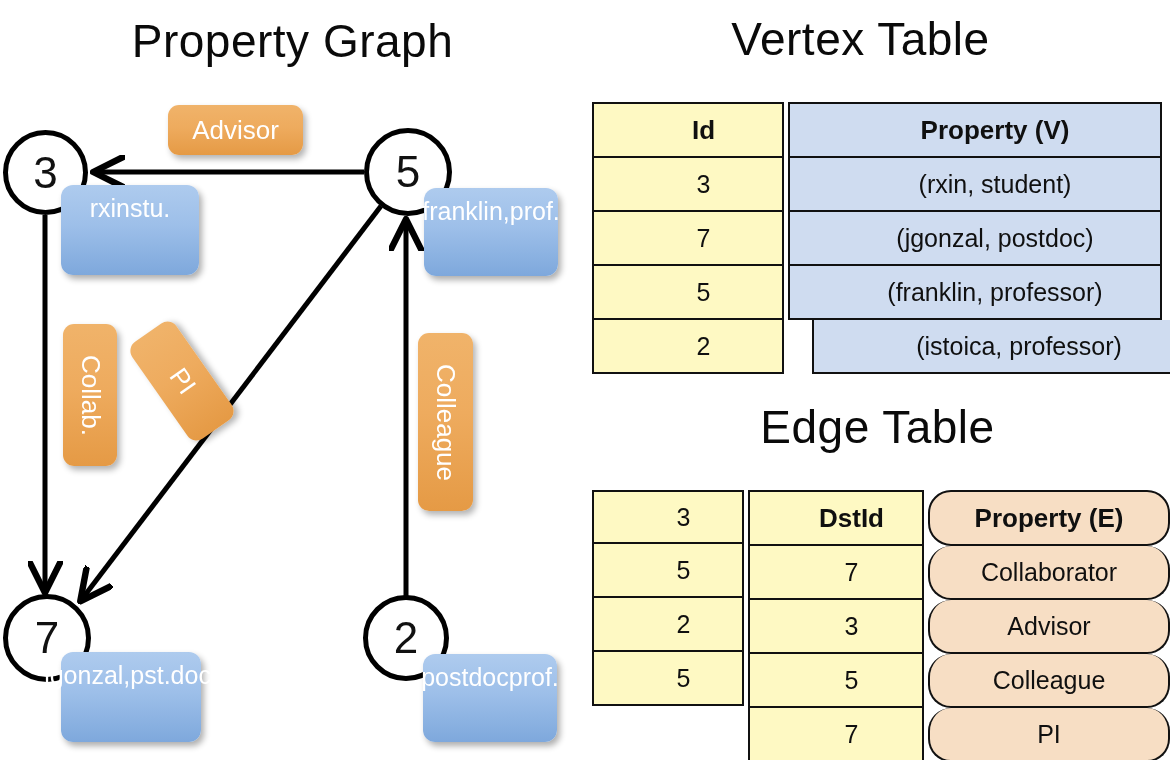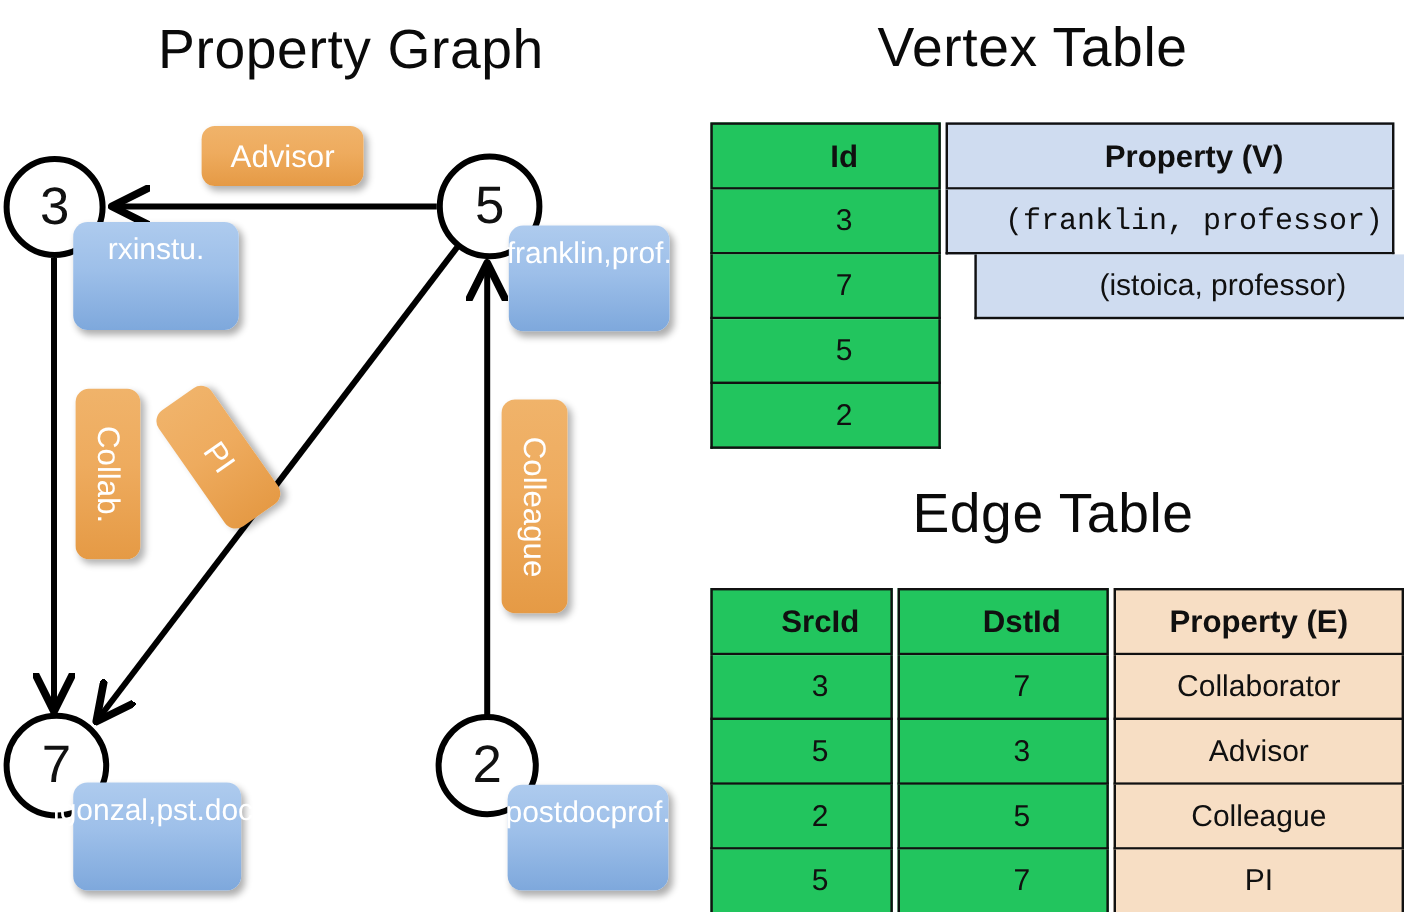--- a/index.html
+++ b/index.html
@@ -60,22 +60,22 @@
   .tcol{display:flex;flex-direction:column;}
   .tcell{
     border:2px solid #111;
     box-sizing:border-box;
     display:flex;align-items:center;justify-content:center;
     font-size:25px;font-weight:300;color:#101010;
     white-space:nowrap;
   }
   .tcell.hdr{font-weight:700;font-size:26px;}
   .fill-blue{background:#cfdcf0;padding-left:40px;}
-  .fill-peach{background:#f7dec4;}
-  .fill-white{background:#22c55e;padding-left:31px;}
+  .fill-peach{background:#f7dec4;border-radius:23px;}
+  .fill-white{background:#fef9c3;padding-left:31px;}
   .tcell + .tcell{border-top:none;}
   .tcol + .tcol{margin-left:4px;}
 </style>
 </head>
 <body>
 
 <div id="root">
 
   <div class="big-title" id="title-property-graph">Property Graph</div>
 
@@ -156,29 +156,30 @@
     <div class="tcol">
       <div class="tcell hdr fill-white" style="width:192px;height:56px;">Id</div>
       <div class="tcell fill-white" style="width:192px;height:54px;">3</div>
       <div class="tcell fill-white" style="width:192px;height:54px;">7</div>
       <div class="tcell fill-white" style="width:192px;height:54px;">5</div>
       <div class="tcell fill-white" style="width:192px;height:54px;">2</div>
     </div>
 
     <div class="tcol">
       <div class="tcell hdr fill-blue" style="width:374px;height:56px;">Property (V)</div>
-      <div class="tcell fill-blue" style="width:374px;height:54px;font-family:Liberation Mono, monospace;">(franklin, professor)</div>
+      <div class="tcell fill-blue" style="width:374px;height:54px;">(rxin, student)</div>
+      <div class="tcell fill-blue" style="width:374px;height:54px;">(jgonzal, postdoc)</div>
+      <div class="tcell fill-blue" style="width:374px;height:54px;">(franklin, professor)</div>
       <div class="tcell fill-blue" style="width:374px;height:54px;margin-left:24px;">(istoica, professor)</div>
     </div>
   </div>
 
   <div class="tbl" id="edge-table" style="left:592px;top:490px;">
 
     <div class="tcol">
-      <div class="tcell hdr fill-white" style="width:152px;height:56px;">SrcId</div>
       <div class="tcell fill-white" style="width:152px;height:54px;">3</div>
       <div class="tcell fill-white" style="width:152px;height:54px;">5</div>
       <div class="tcell fill-white" style="width:152px;height:54px;">2</div>
       <div class="tcell fill-white" style="width:152px;height:54px;">5</div>
     </div>
 
     <div class="tcol">
       <div class="tcell hdr fill-white" style="width:176px;height:56px;">DstId</div>
       <div class="tcell fill-white" style="width:176px;height:54px;">7</div>
       <div class="tcell fill-white" style="width:176px;height:54px;">3</div>

